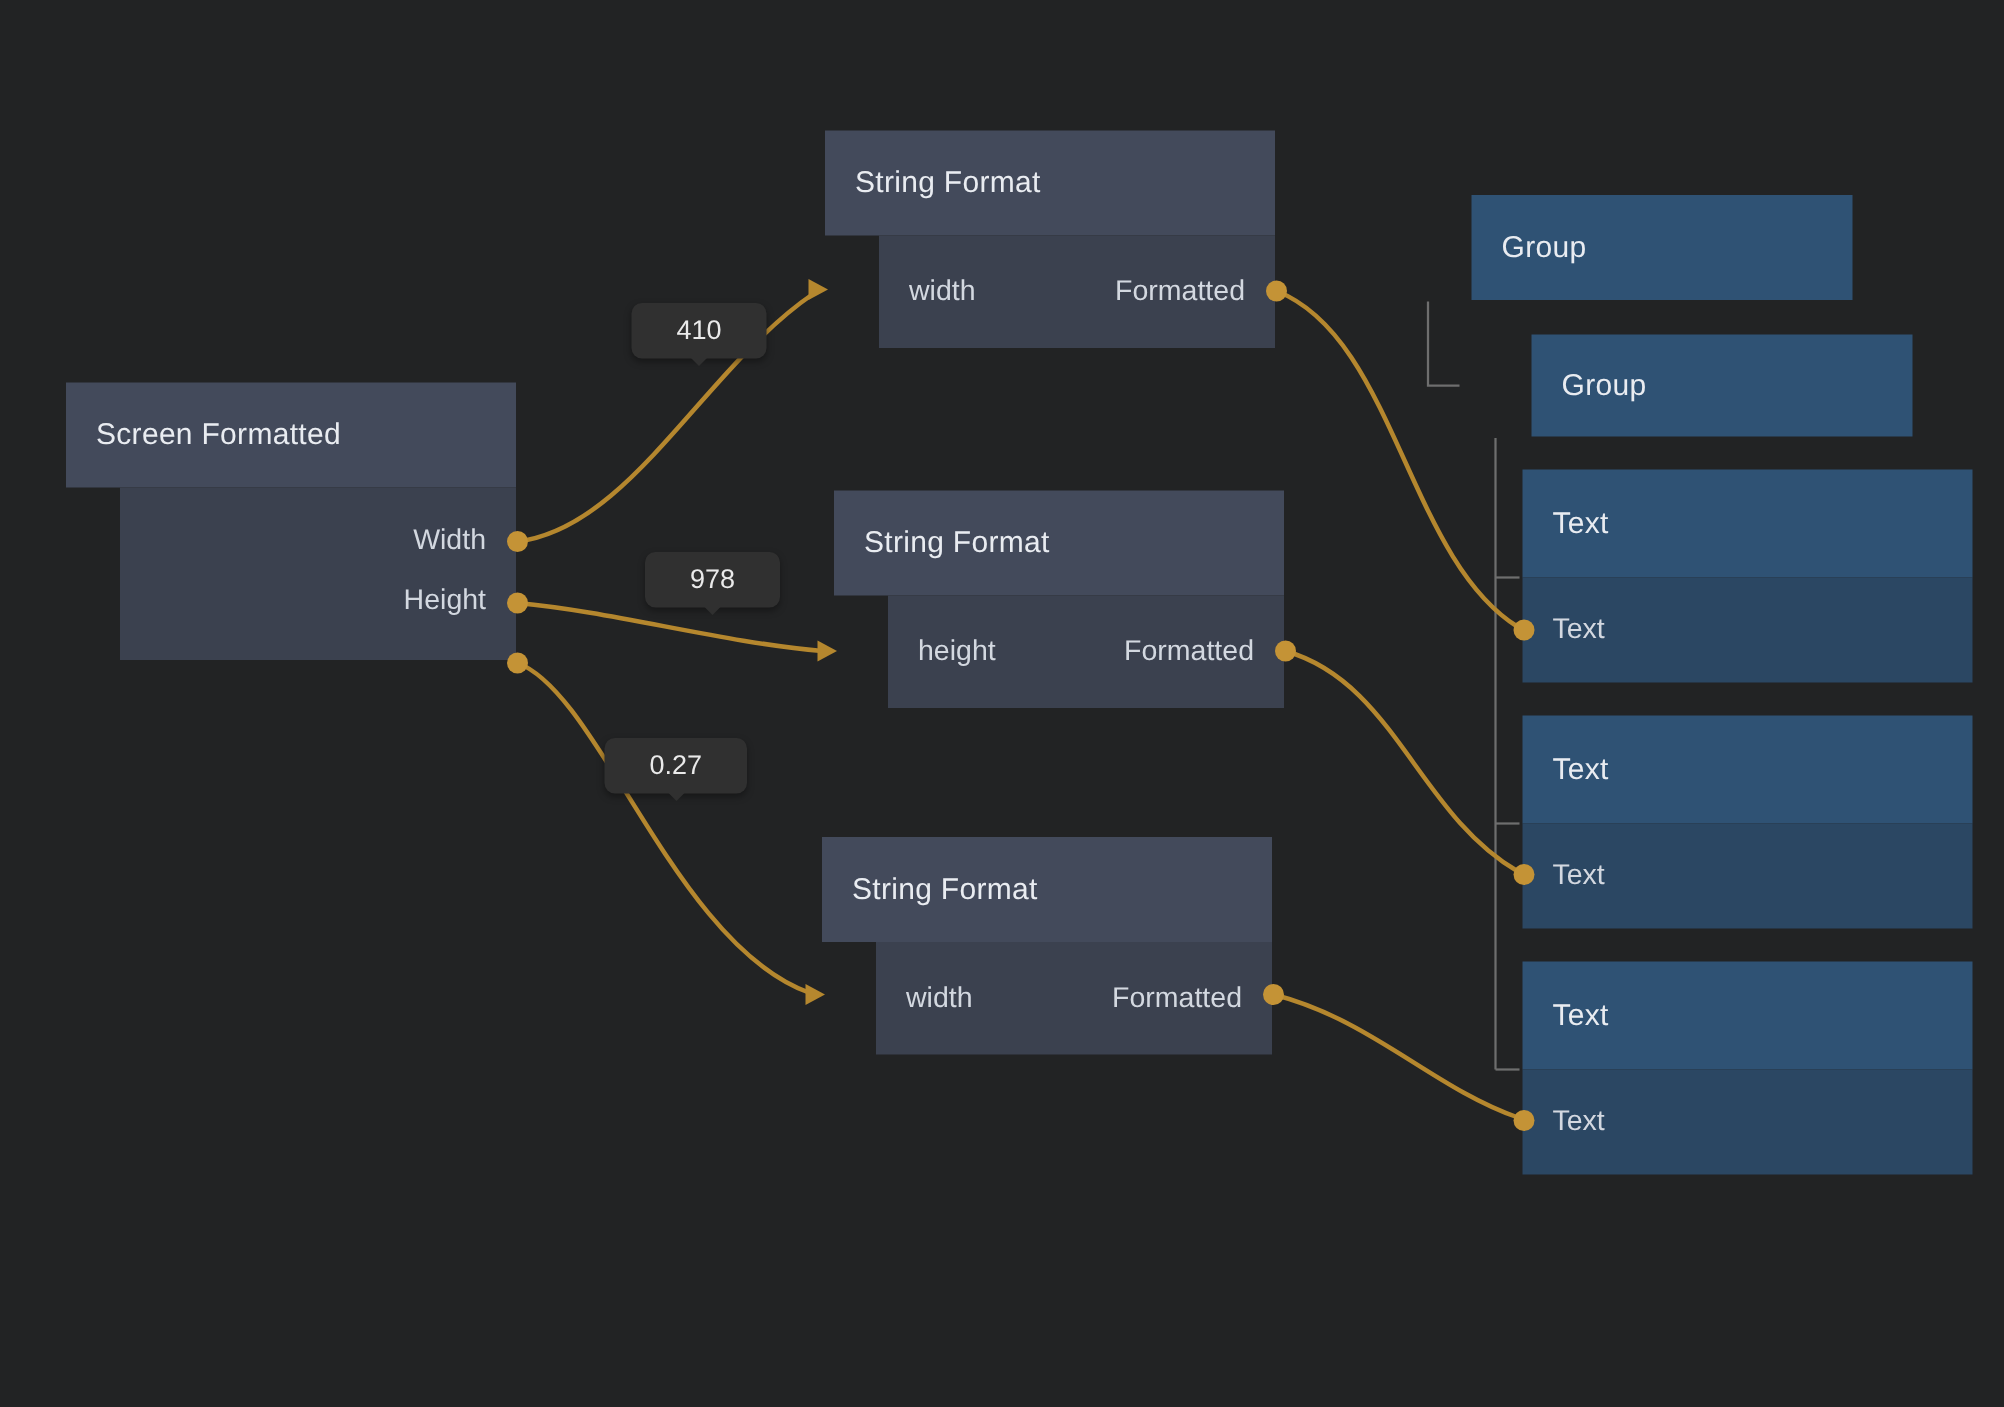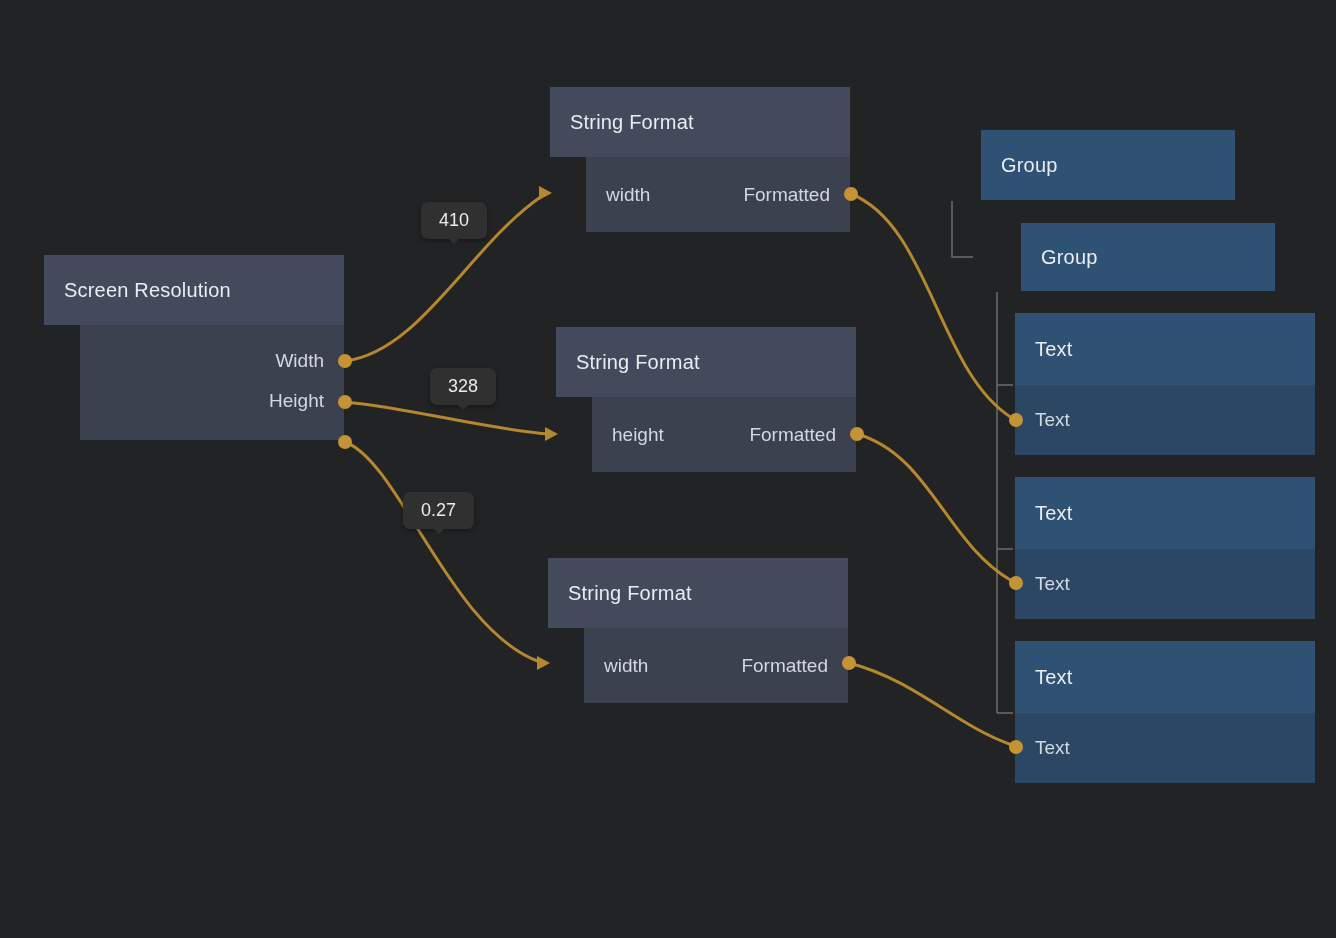--- a/index.html
+++ b/index.html
@@ -57,39 +57,39 @@
   .node-t2{left:1015px;top:477px;}
   .node-t3{left:1015px;top:641px;}
 
   
   svg.wires{position:absolute;inset:0;pointer-events:none;z-index:5;}
 
   
   .badge{
     position:absolute;z-index:6;
     background:#303030;color:#eaeaea;
-    font-size:18px;padding:8px 18px;border-radius:7px;
+    font-size:18px;padding:8px 30px;border-radius:7px;
     box-shadow:0 2px 5px rgba(0,0,0,.35);
   }
   .badge::after{
     content:"";position:absolute;left:50%;bottom:-11px;
     transform:translateX(-50%);
     border:6px solid transparent;border-top-color:#303030;
   }
   .badge-410{left:421px;top:202px;}
   .badge-707{left:430px;top:368px;}
   .badge-057{left:403px;top:492px;}
 </style>
 </head>
 <body>
 
 <div class="canvas">
 
   <div class="node slate node-sr">
-    <div class="header">Screen Resolution</div>
+    <div class="header">Screen Formatted</div>
     <div class="body">
       <div class="row">
         <span>Width</span>
       </div>
       <div class="row">
         <span>Height</span>
       </div>
     </div>
   </div>
 
@@ -175,16 +175,16 @@
       <circle cx="851" cy="194" r="7"></circle>
       <circle cx="857" cy="434" r="7"></circle>
       <circle cx="849" cy="663" r="7"></circle>
       <circle cx="1016" cy="420" r="7"></circle>
       <circle cx="1016" cy="583" r="7"></circle>
       <circle cx="1016" cy="747" r="7"></circle>
     </g>
   </svg>
 
   <div class="badge badge-410">410</div>
-  <div class="badge badge-707">328</div>
+  <div class="badge badge-707">978</div>
   <div class="badge badge-057">0.27</div>
 
 </div>
 
 </body></html>

